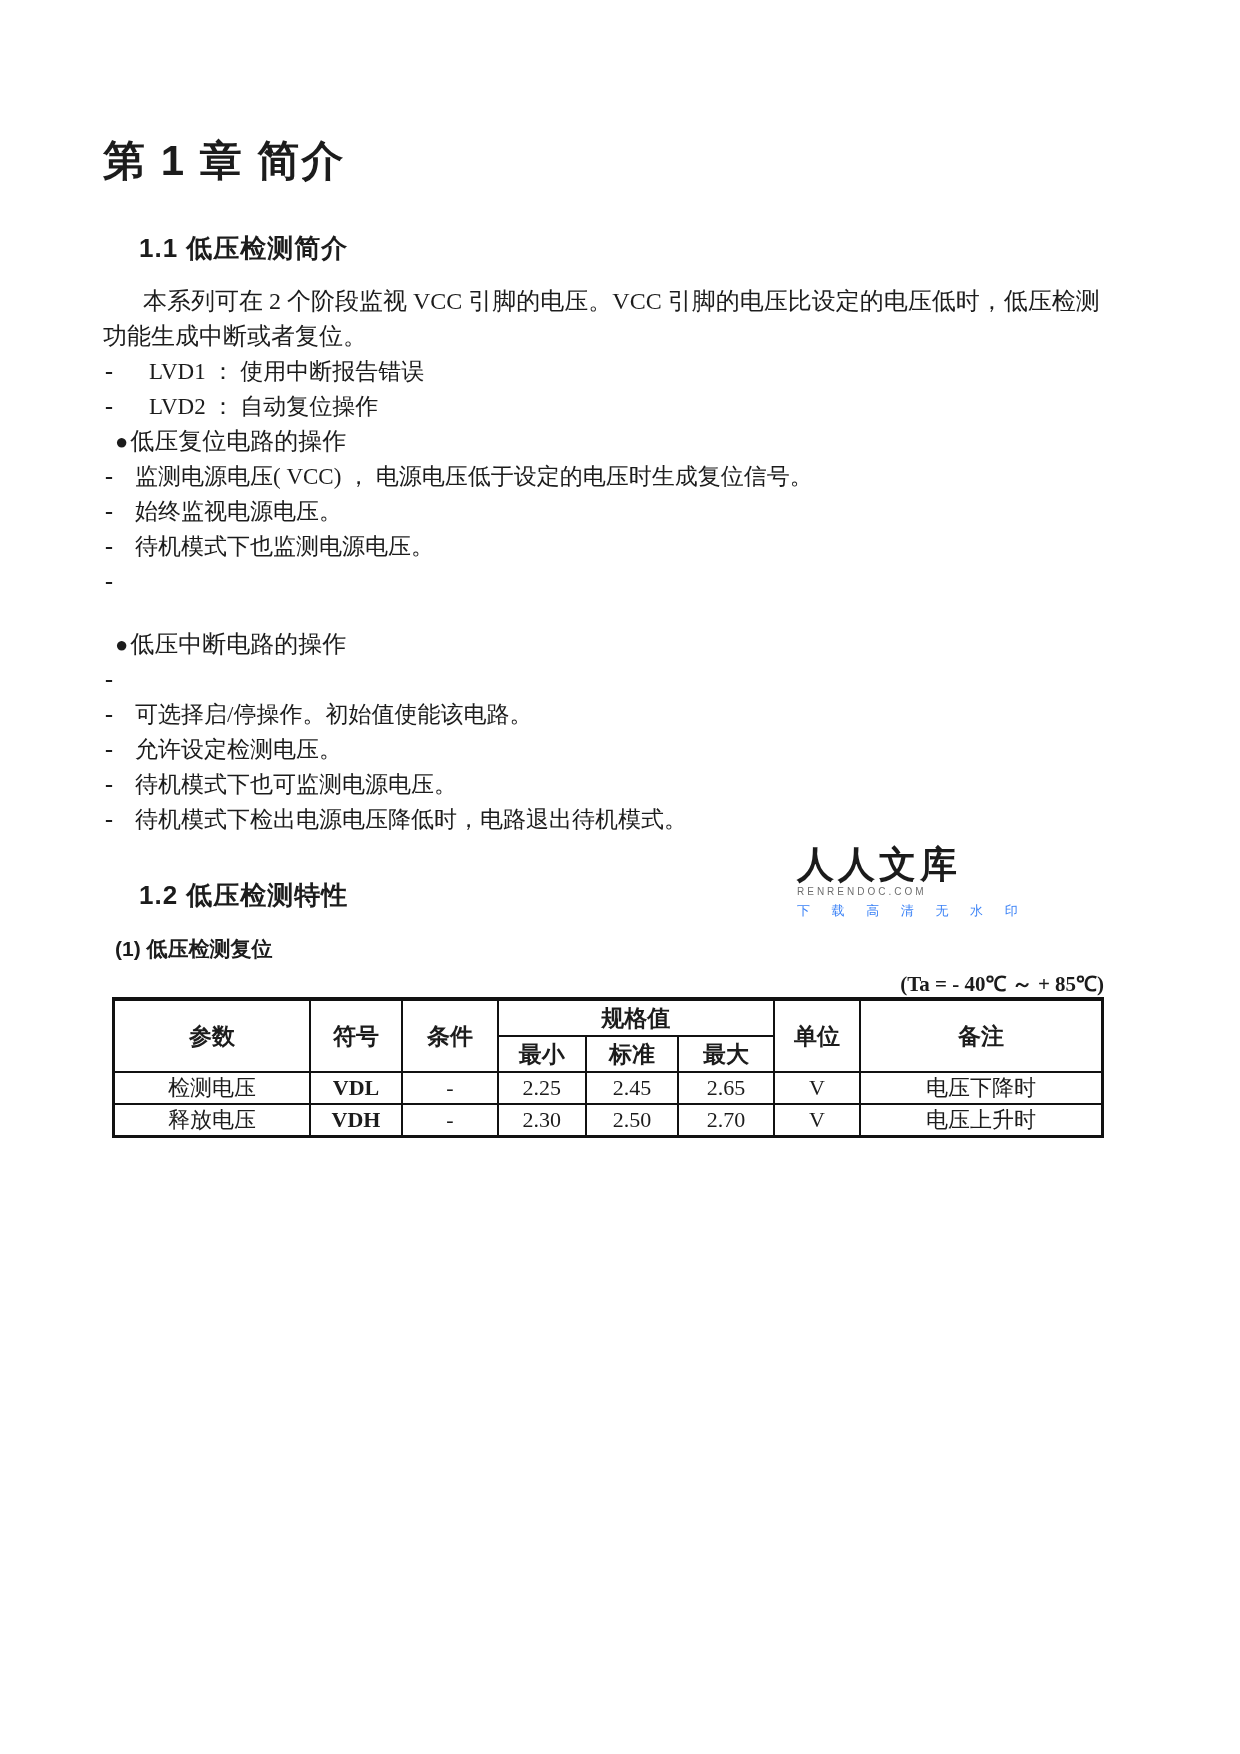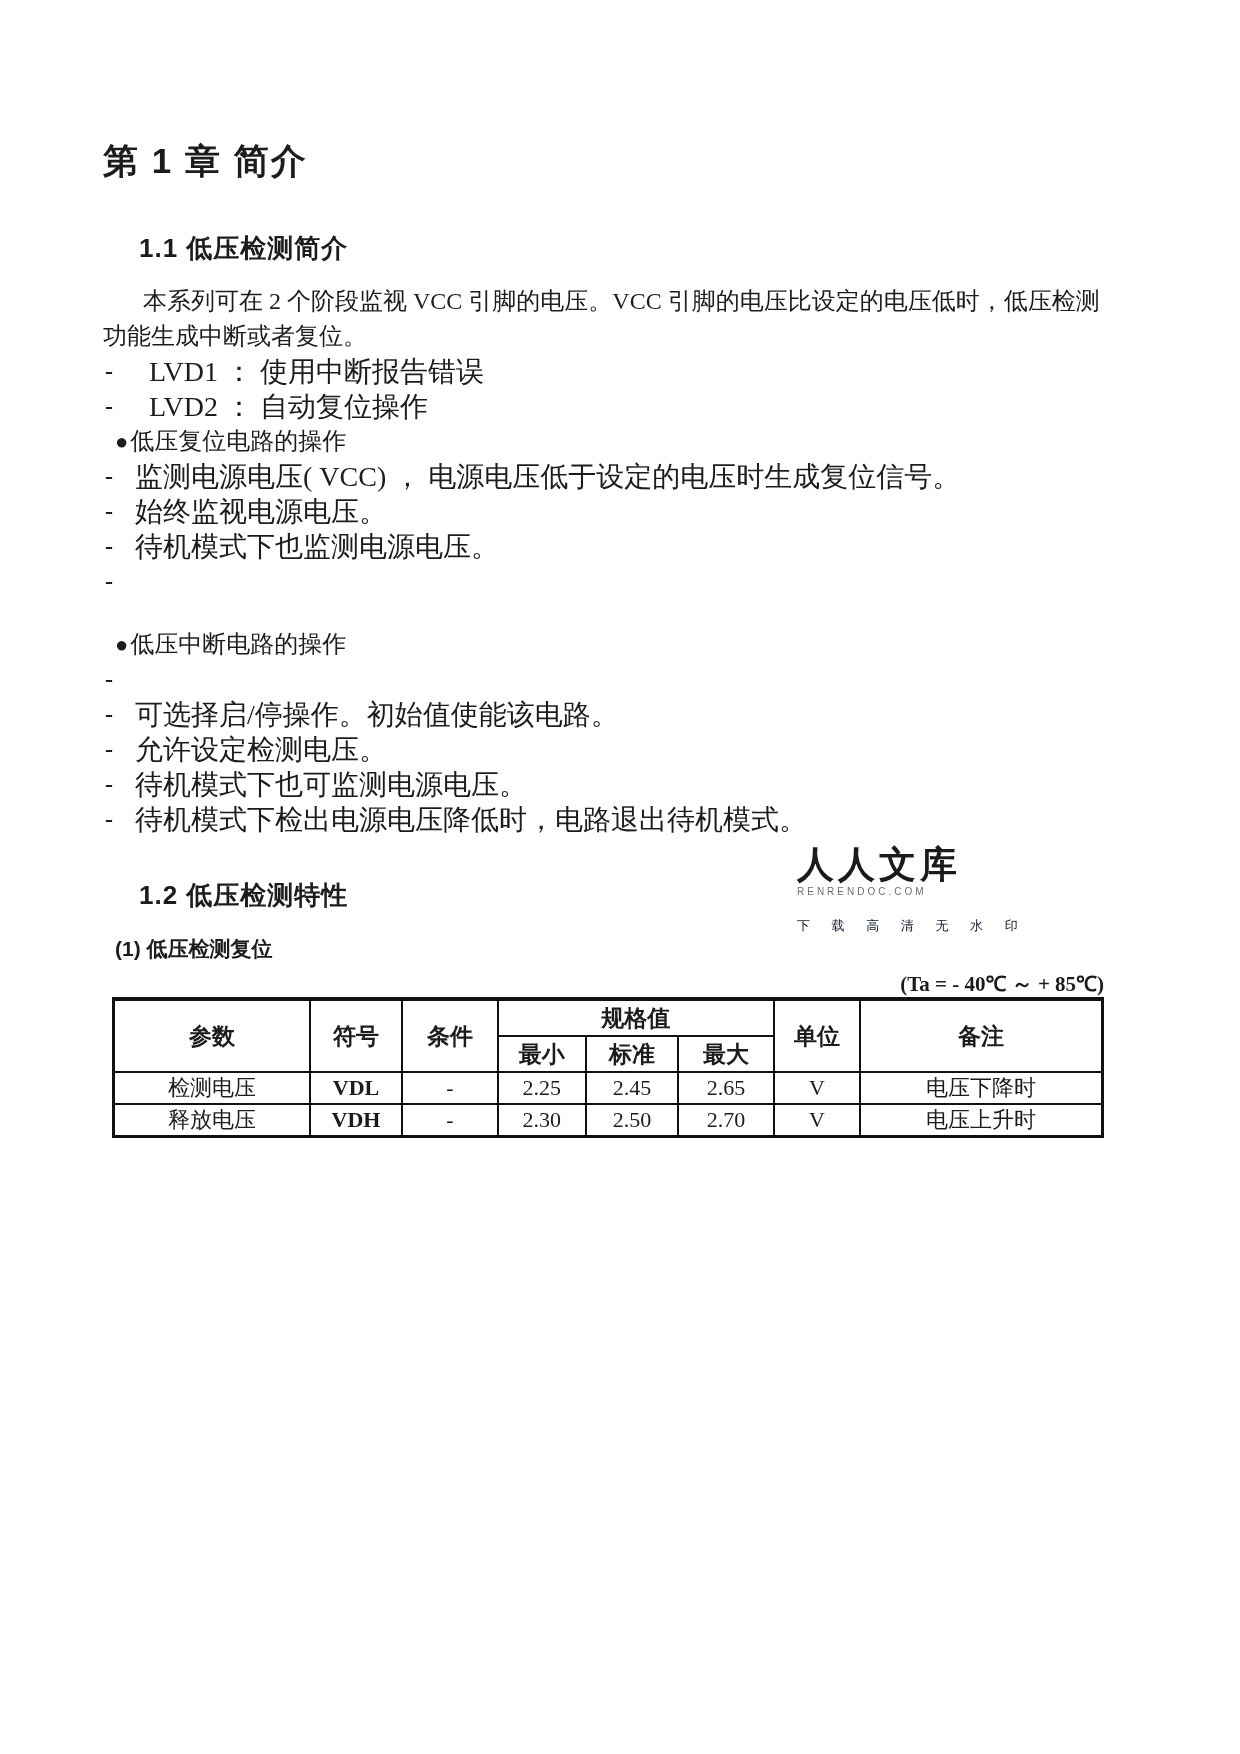--- a/index.html
+++ b/index.html
@@ -9,37 +9,37 @@
     margin:0 auto;
     background:#ffffff;
     color:#1c1c1c;
     overflow:hidden;
     font-family:"Liberation Serif", serif;
   }
   .content { position:absolute; left:103px; top:138px; width:1040px; }
 
   .chapter-title {
     font-family:"Liberation Sans", sans-serif;
-    font-weight:bold; font-size:35px; line-height:46px;
+    font-weight:bold; font-size:42px; line-height:46px;
     letter-spacing:2px; margin:0;
   }
   .h-section {
     font-family:"Liberation Sans", sans-serif;
     font-weight:bold; font-size:26px; line-height:36px;
     margin:46px 0 18px 36px; letter-spacing:1px;
   }
   .body-text { font-size:24px; line-height:35px; }
   .intro-line1 { text-indent:40px; }
 
   .bullet-row { display:flex; align-items:flex-start; }
   .bullet-dash {
     flex:0 0 30px; font-weight:bold; font-size:24px; line-height:35px;
     padding-left:2px;
   }
-  .bullet-text { font-size:28px; line-height:35px; }
+  .bullet-text { font-size:23px; line-height:35px; }
   .lvd .bullet-text { padding-left:14px; }
 
   .dot-title { margin-left:12px; font-size:24px; line-height:35px; }
   .dot-glyph { font-size:22px; margin-right:2px; }
 
   .group2 { margin-top:28px; }
 
   .h-section2 {
     font-family:"Liberation Sans", sans-serif;
     font-weight:bold; font-size:26px; line-height:36px;
@@ -87,21 +87,21 @@
     font-family:"Liberation Serif", serif;
     font-weight:bold; font-size:37px; line-height:40px; letter-spacing:4px;
     color:#1b1b1b;
   }
   .wm-domain {
     font-family:"Liberation Sans", sans-serif;
     font-size:10px; letter-spacing:3px; color:#6f6f6f; margin-top:1px;
   }
   .wm-tagline {
     font-family:"Liberation Sans", sans-serif;
-    font-size:13px; letter-spacing:9px; color:#0f172a; margin-top:20px;
+    font-size:13px; letter-spacing:9px; color:#3b82f6; margin-top:5px;
   }
 </style>
 </head>
 <body>
 
 <div class="page">
 
   <div class="content">
 
     <h1 class="chapter-title">第 1 章 简介</h1>

